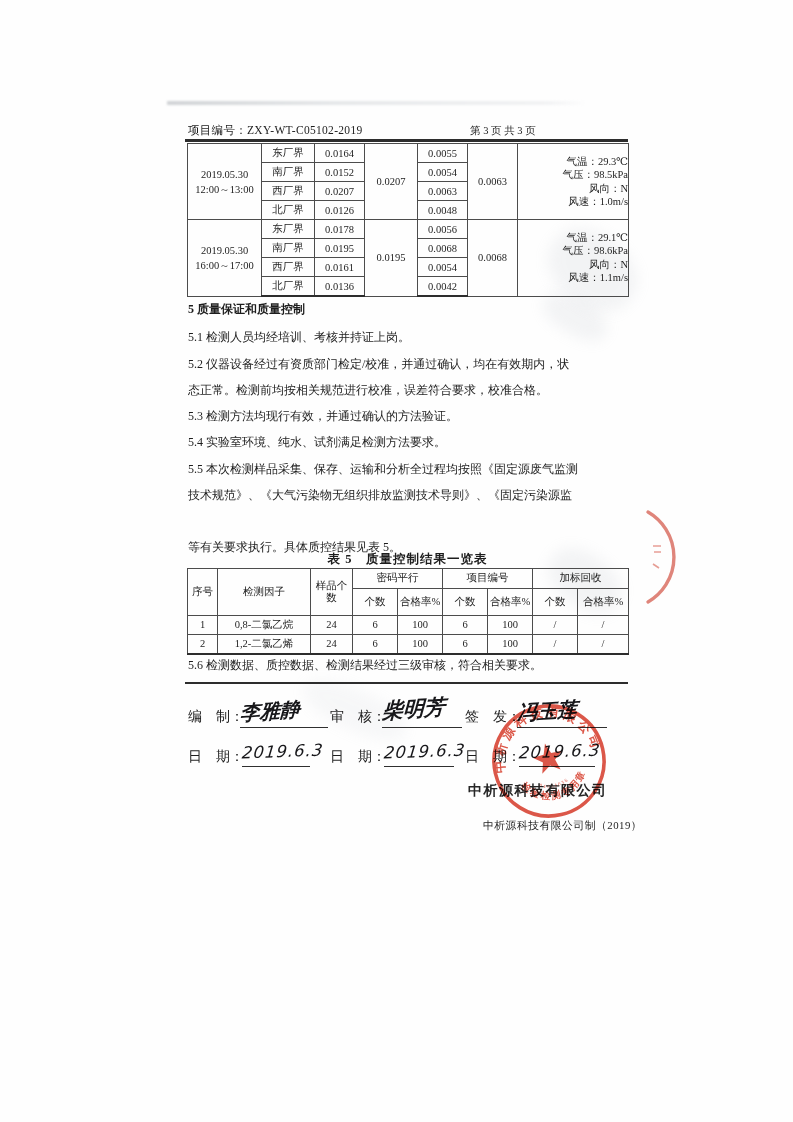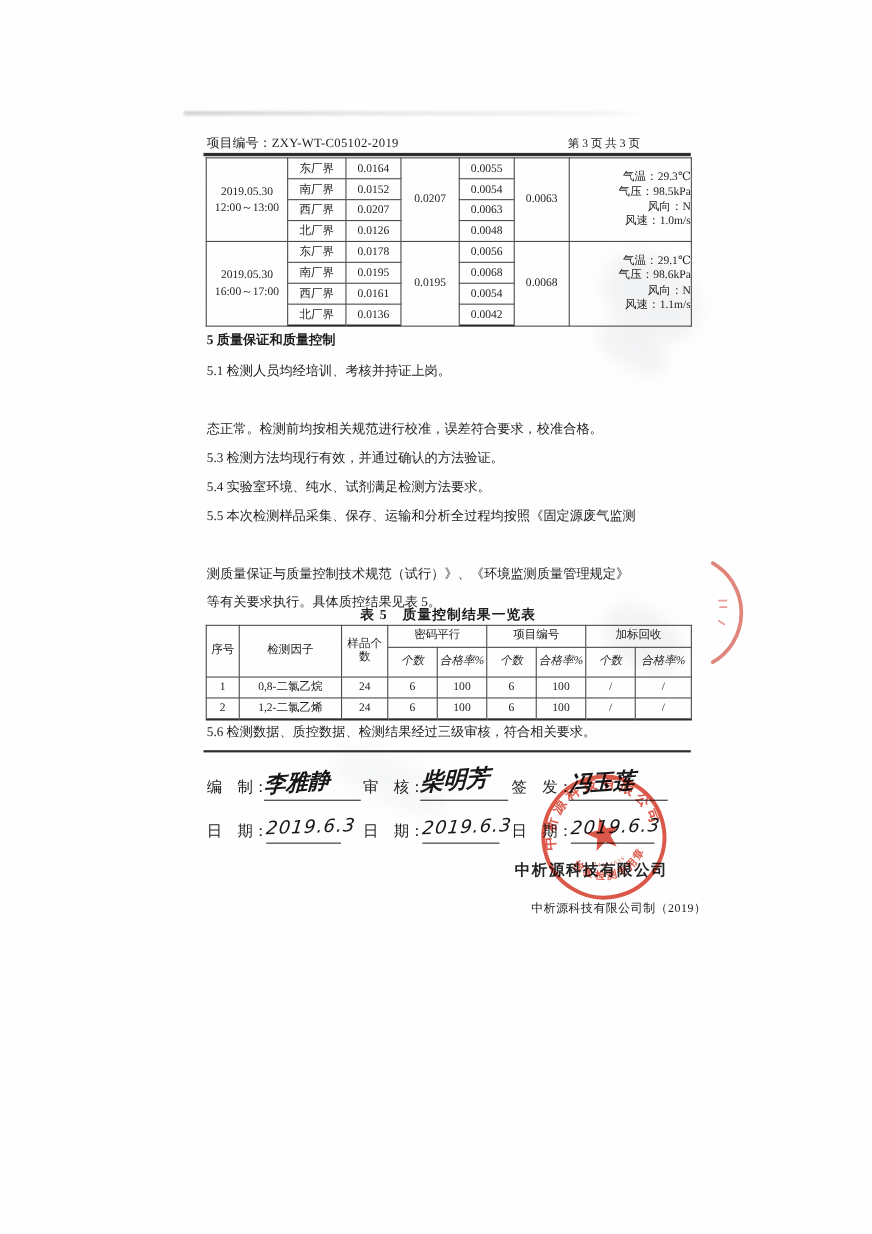--- a/index.html
+++ b/index.html
@@ -15,21 +15,21 @@
     background:linear-gradient(90deg,#9aa0a6,#c8ccd0 40%,#e3e5e8 90%,transparent);
     filter:blur(1.2px); opacity:.45; }
   .ghost { background:#b9bec6; border-radius:45%; filter:blur(7px); opacity:.16; }
   .g1 { left:545px; top:235px; width:95px; height:70px; transform:rotate(38deg); }
   .g2 { left:540px; top:300px; width:70px; height:34px; transform:rotate(30deg); }
   .g3 { left:545px; top:555px; width:80px; height:52px; transform:rotate(36deg); }
   .g4 { left:300px; top:690px; width:110px; height:40px; transform:rotate(25deg); opacity:.10; }
 
   
   .hdr-left { left:188px; top:123px; font-size:11.5px; letter-spacing:.3px; }
-  .hdr-right { left:470px; top:124px; width:158px; text-align:center; font-size:10.5px; }
+  .hdr-right { left:470px; top:124px; width:158px; text-align:left; font-size:10.5px; }
   .hdr-rule { left:185px; top:139px; width:443px; height:2.5px; background:#2d2d2d; }
 
   
   table { border-collapse:collapse; table-layout:fixed; }
   .mtable { left:187px; top:143px; width:441px; font-size:10.5px; }
   .mtable td { border:1px solid #4c4c4c; text-align:center; padding:0; height:18px;
     overflow:hidden; }
   .mtable { border:1.5px solid #333; }
   .mtable .grp2-top td { border-top:1.6px solid #333; }
   .mtable .bottom td { border-bottom:2.2px solid #2d2d2d; }
@@ -40,21 +40,21 @@
   .bodyline { left:188px; width:441px; font-size:12px; white-space:nowrap; }
   .bold { font-weight:bold; }
 
   
   .t5title { left:187px; top:551px; width:441px; text-align:center;
     font-weight:bold; font-size:12.5px; letter-spacing:1px; }
   .qtable { left:187px; top:568px; width:441px; font-size:10.5px; border:1.6px solid #333; }
   .qtable th,.qtable td { border:1px solid #4c4c4c; padding:0; text-align:center;
     font-weight:normal; line-height:12.5px; }
   .qtable thead tr:first-child th { height:19px; }
-  .qtable thead tr:last-child th { height:26px;font-style:italic; }
+  .qtable thead tr:last-child th { height:26px; }
   .qtable tbody td { height:18px; }
   .qtable tbody tr:last-child td { border-bottom:2.2px solid #2d2d2d; }
 
   
   .sig-rule { left:185px; top:682px; width:443px; height:2px; background:#2d2d2d; }
 
   
   .sig-label { font-size:14px; }
   .sigcell { border-bottom:1.5px solid #2f2f2f; }
   .hand { font-family:"DejaVu Sans","Liberation Sans",sans-serif; font-style:italic;
@@ -161,25 +161,26 @@
       <tr class="bottom">
         <td>北厂界</td>
         <td>0.0136</td>
         <td>0.0042</td>
       </tr>
     </tbody>
   </table>
 
   <div class="abs bodyline bold" style="top:301px">5  质量保证和质量控制</div>
   <div class="abs bodyline" style="top:329px">5.1  检测人员均经培训、考核并持证上岗。</div>
+  <div class="abs bodyline" style="top:356px">5.2  仪器设备经过有资质部门检定/校准，并通过确认，均在有效期内，状</div>
   <div class="abs bodyline" style="top:382px">态正常。检测前均按相关规范进行校准，误差符合要求，校准合格。</div>
   <div class="abs bodyline" style="top:408px">5.3  检测方法均现行有效，并通过确认的方法验证。</div>
   <div class="abs bodyline" style="top:434px">5.4  实验室环境、纯水、试剂满足检测方法要求。</div>
   <div class="abs bodyline" style="top:461px">5.5  本次检测样品采集、保存、运输和分析全过程均按照《固定源废气监测</div>
-  <div class="abs bodyline" style="top:513px">测质量保证与质量控制技术规范（试行）》、《环境监测质量管理规定》</div>
+  <div class="abs bodyline" style="top:487px">技术规范》、《大气污染物无组织排放监测技术导则》、《固定污染源监</div>
   <div class="abs bodyline" style="top:539px">等有关要求执行。具体质控结果见表 5。</div>
 
   <div class="abs t5title">表 5　质量控制结果一览表</div>
   <table class="abs qtable">
     <colgroup>
       <col style="width:30px">
         <col style="width:93px">
         <col style="width:42px">
       <col style="width:45px">
         <col style="width:45px">

